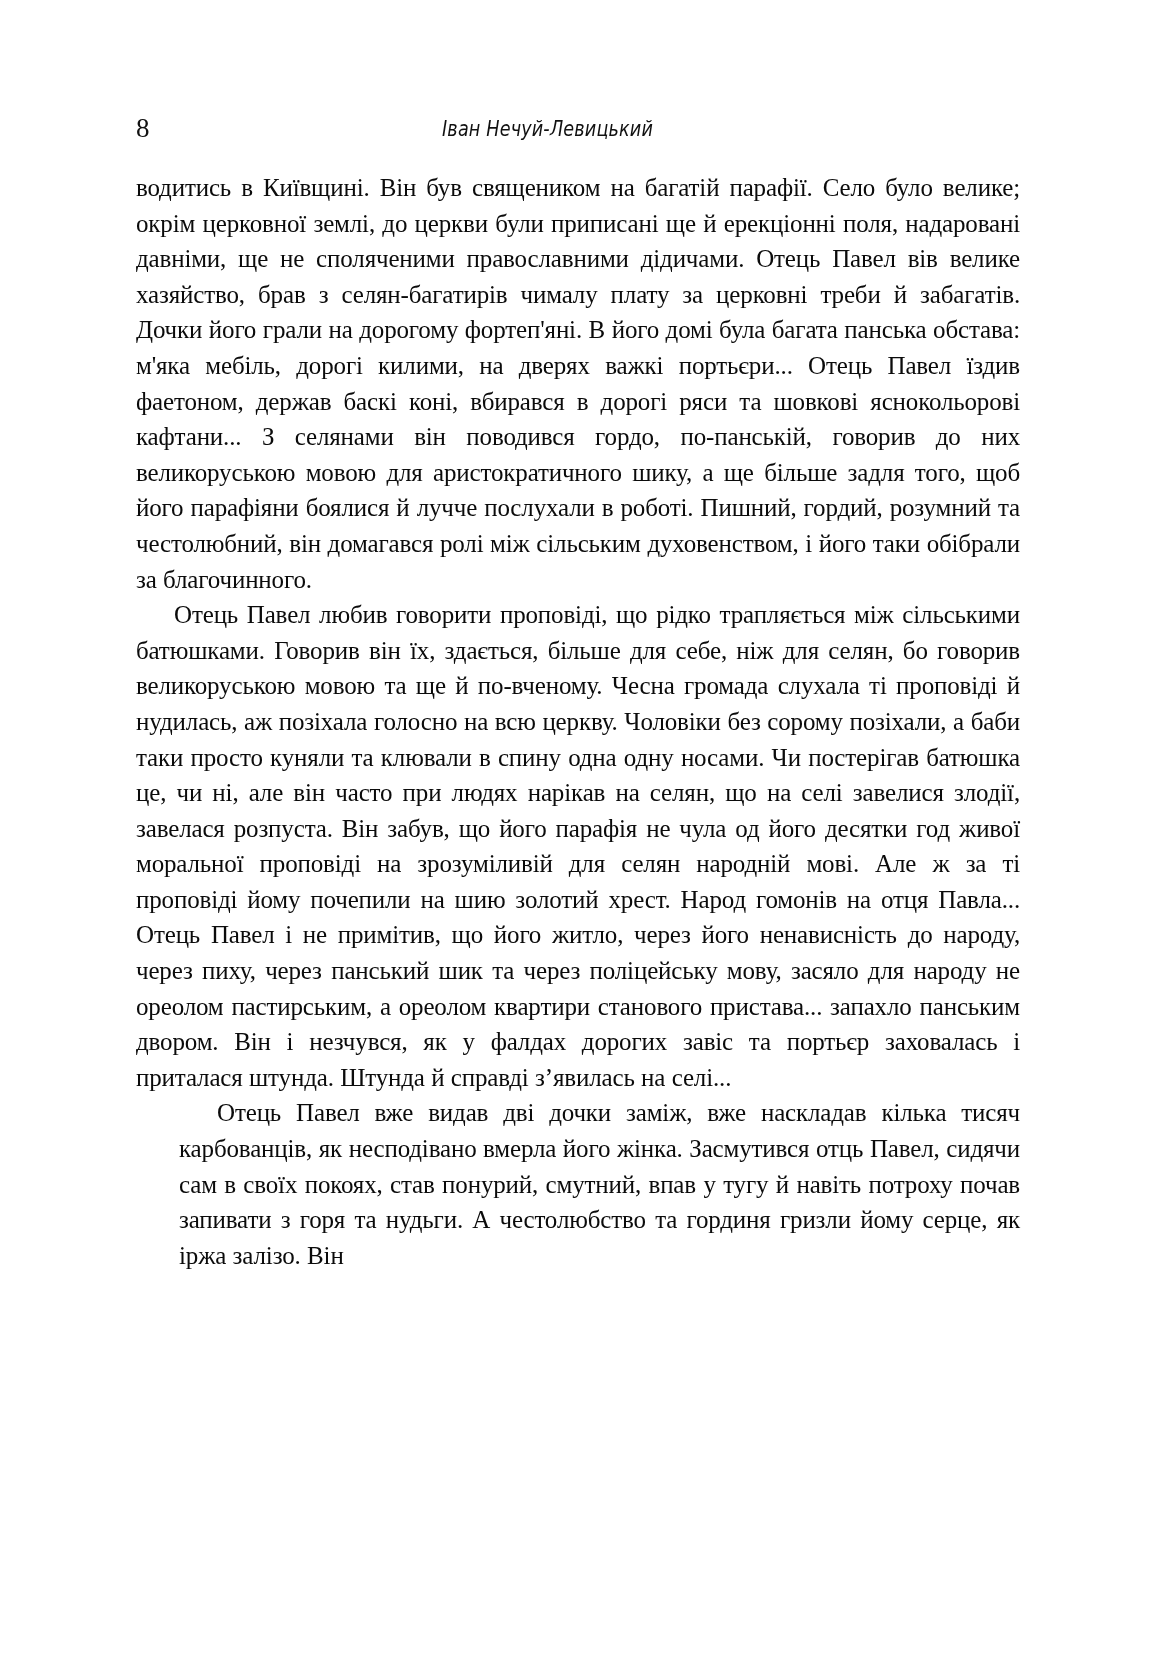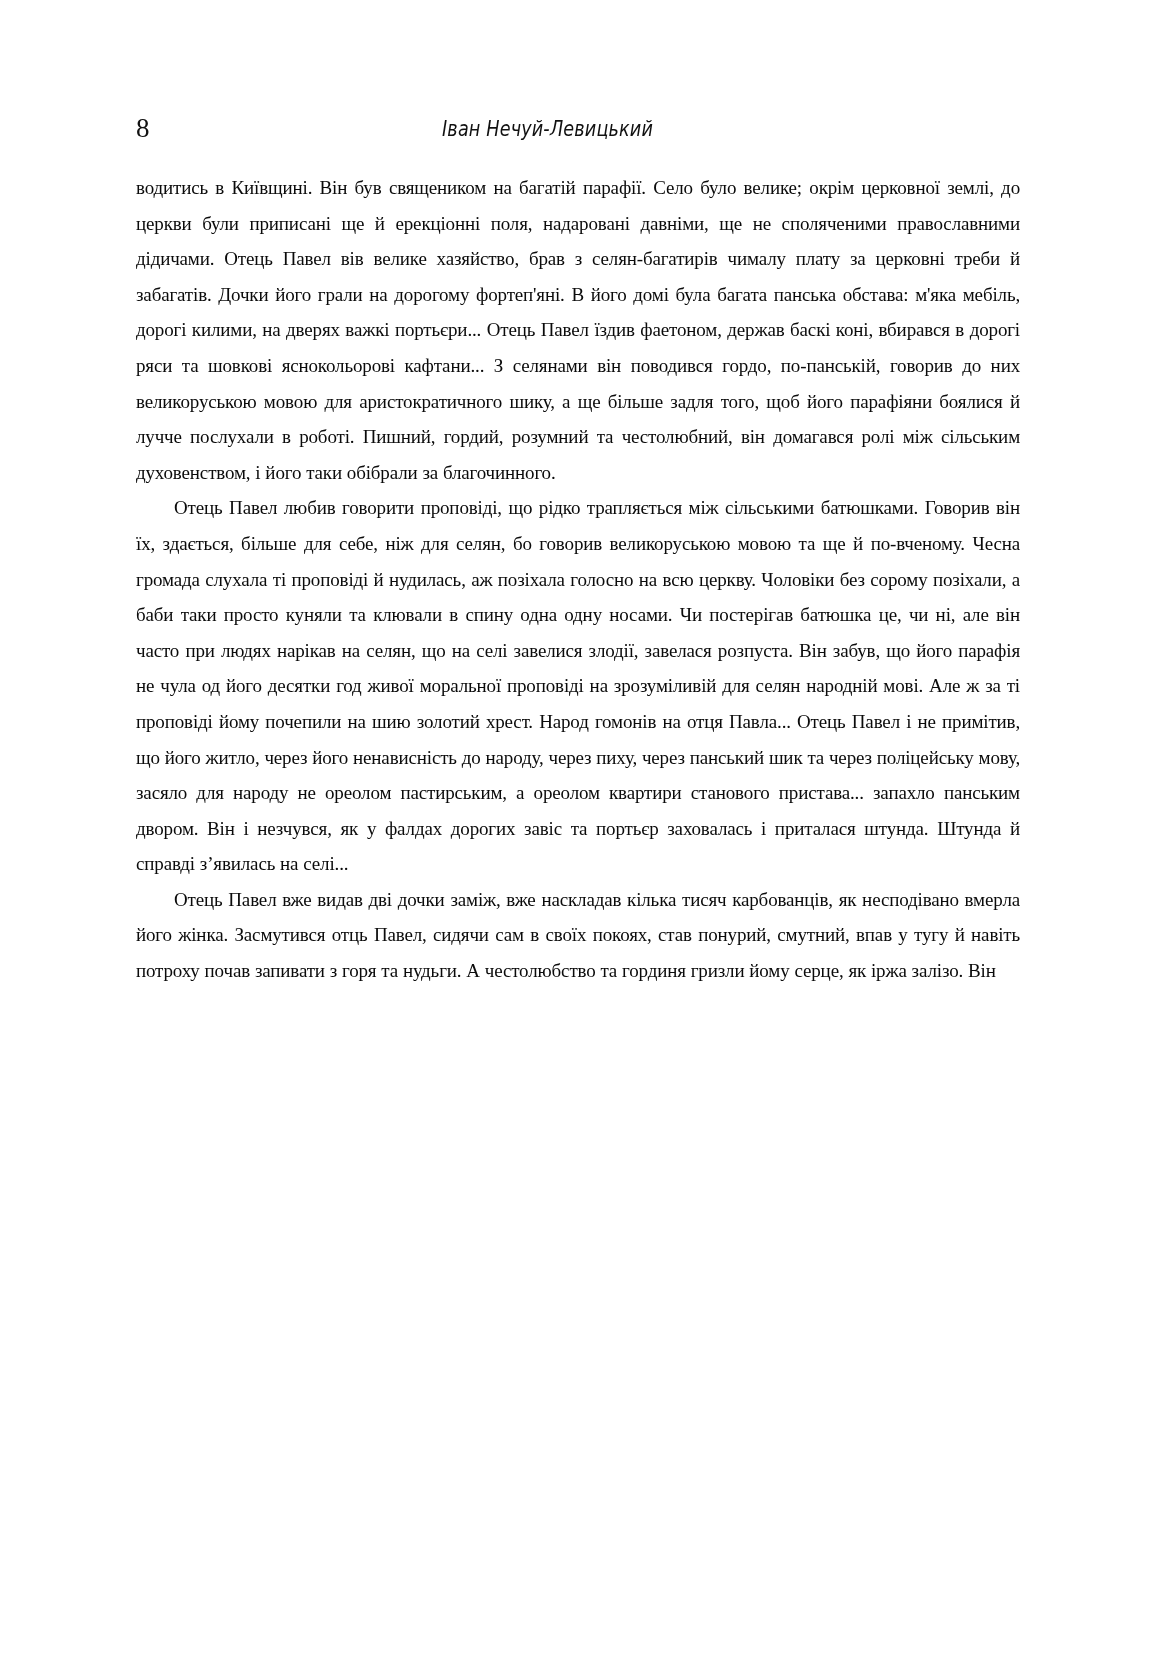--- a/index.html
+++ b/index.html
@@ -52,37 +52,38 @@
   
   .textblock {
     position: absolute;
     left: 136px;
     top: 170px;
     width: 884px;
   }
   .para {
     margin: 0;
     font-family: "Liberation Serif", "DejaVu Serif", serif;
-    font-size: 19px;
+    font-size: 25px;
     line-height: 35.6px;
     color: #0b0b0b;
     text-align: justify;
     text-justify: inter-word;
     -webkit-hyphens: none;
     hyphens: none;
     word-spacing: 0.3px;
     letter-spacing: -0.15px;
     text-indent: 0;
   }
   .para + .para {
     text-indent: 38px;
   }
   
   .para:last-child {
     text-align: justify;
+    margin-left: 43px;
   }
 </style>
 </head>
 <body>
 
 <div class="page">
 
   <div class="running-head">
     <span class="folio">8</span>
     <span class="head-title">Іван Нечуй-Левицький</span>

